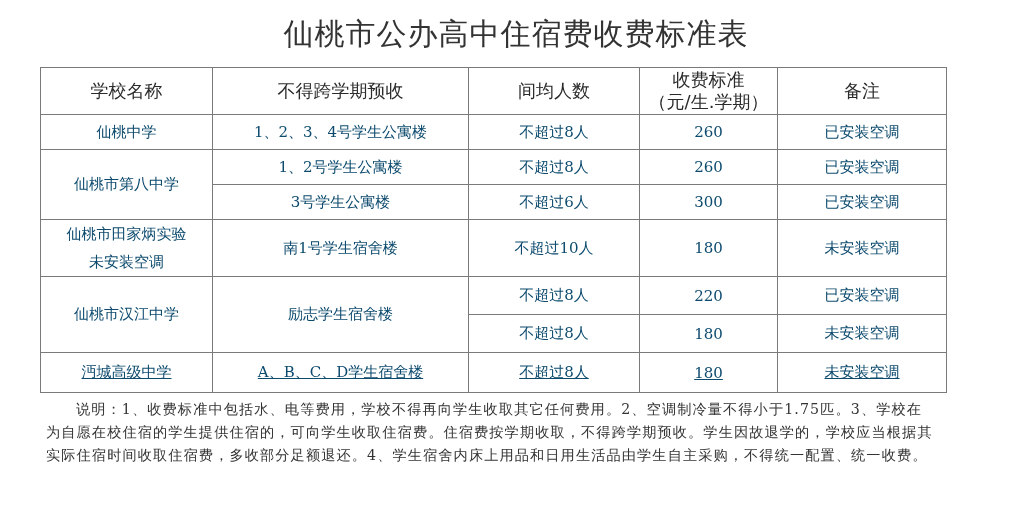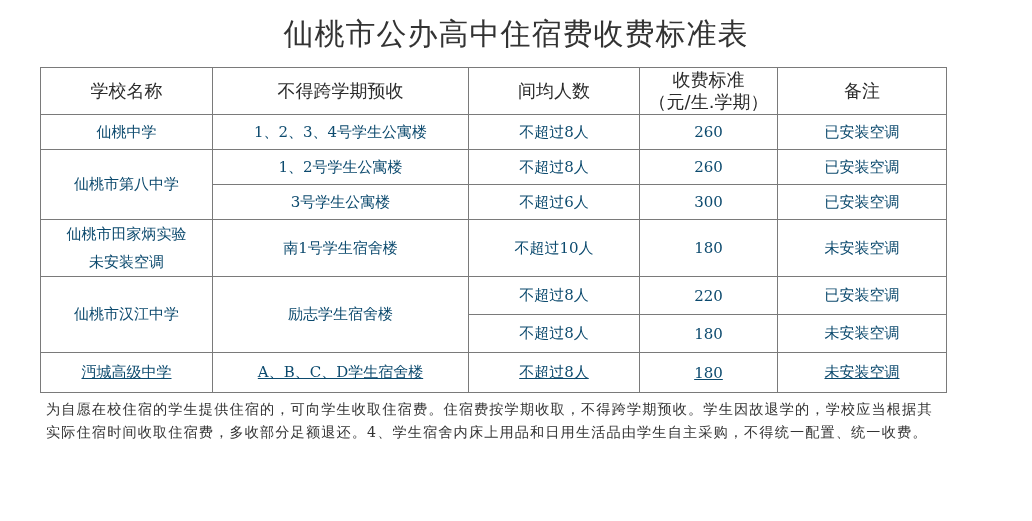--- a/index.html
+++ b/index.html
@@ -121,15 +121,16 @@
     <td>沔城高级中学</td>
     <td>A、B、C、D学生宿舍楼</td>
     <td>不超过8人</td>
     <td>180</td>
     <td>未安装空调</td>
   </tr>
 </tbody>
   </table>
 
 <div class="note">
+  <p class="indent">说明：1、收费标准中包括水、电等费用，学校不得再向学生收取其它任何费用。2、空调制冷量不得小于1.75匹。3、学校在</p>
   <p>为自愿在校住宿的学生提供住宿的，可向学生收取住宿费。住宿费按学期收取，不得跨学期预收。学生因故退学的，学校应当根据其</p>
   <p>实际住宿时间收取住宿费，多收部分足额退还。4、学生宿舍内床上用品和日用生活品由学生自主采购，不得统一配置、统一收费。</p>
 </div>
 
 </body></html>

